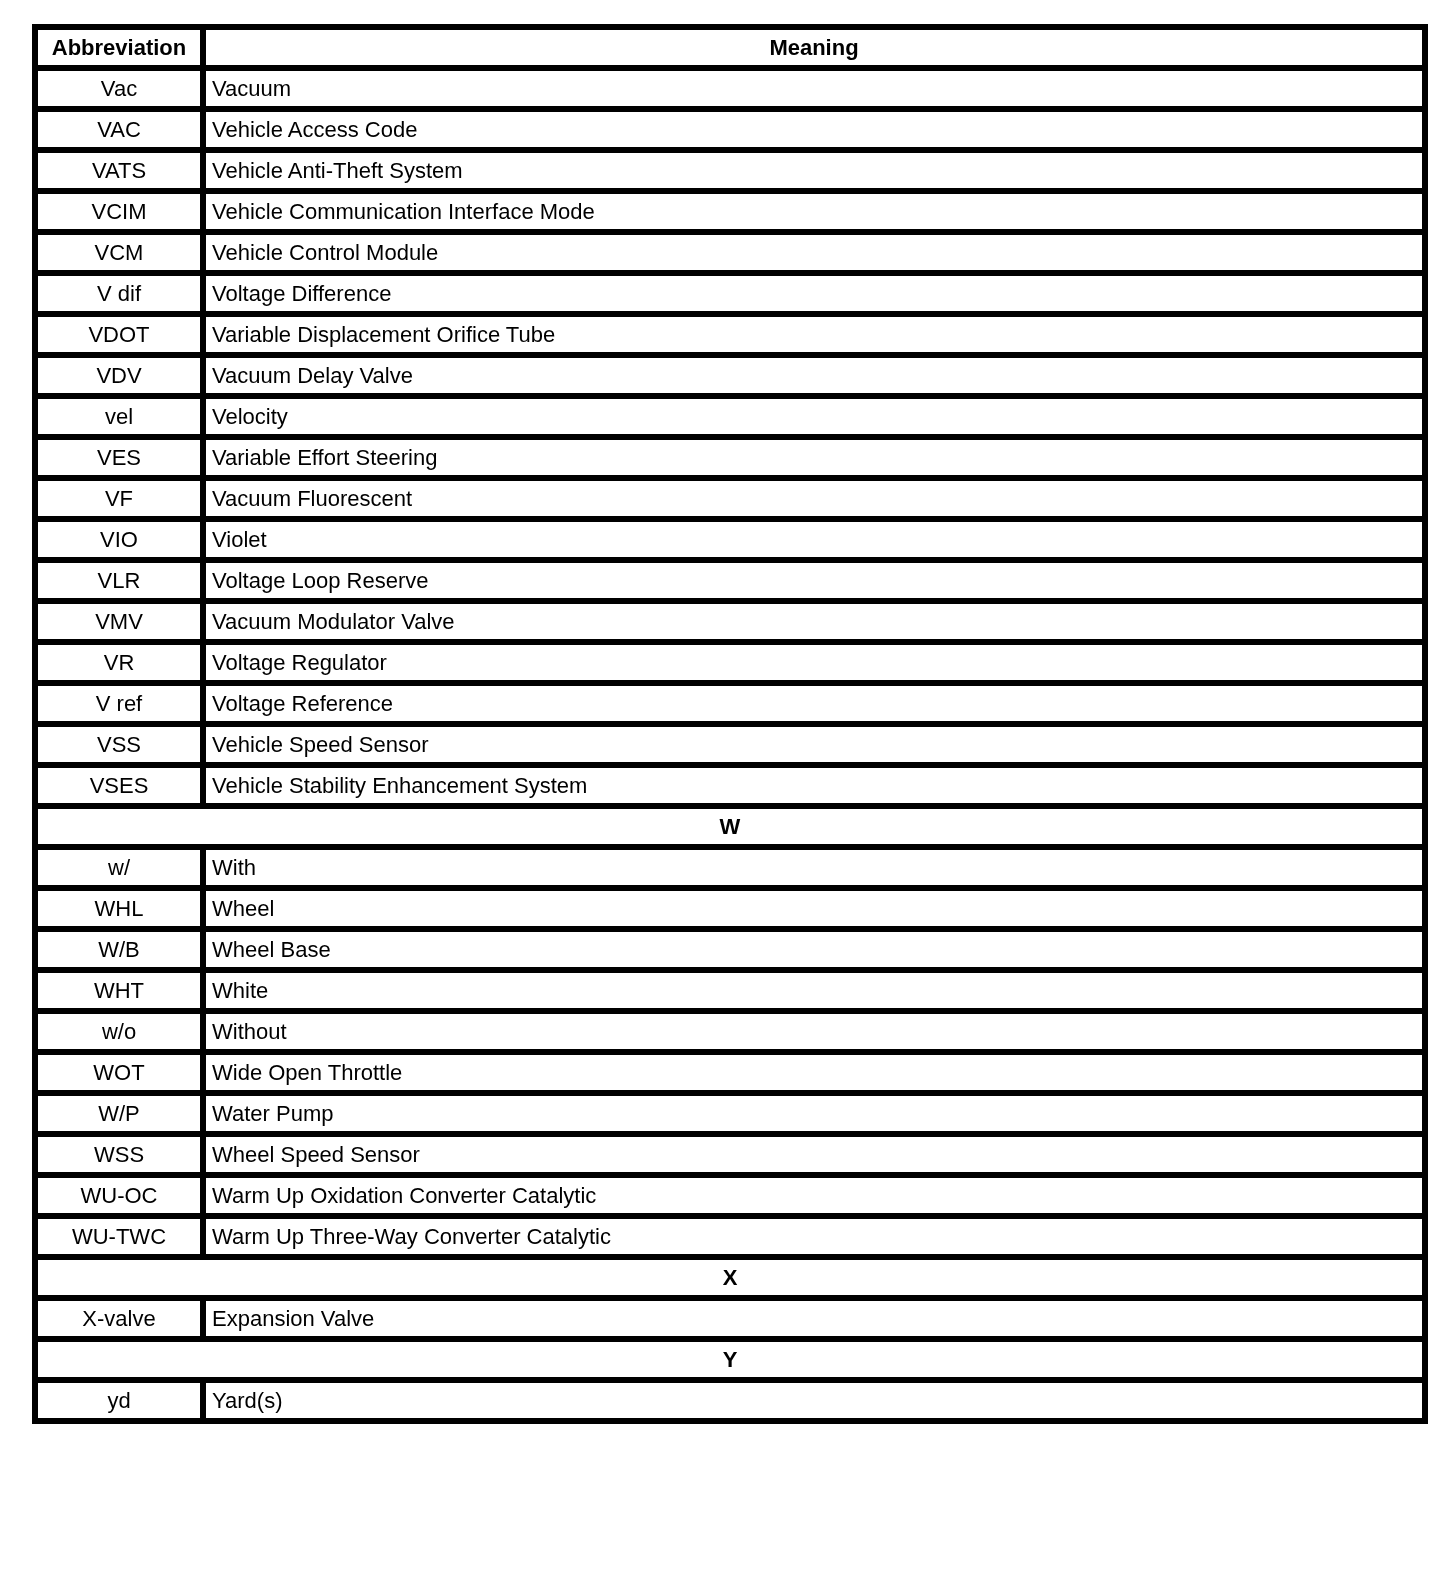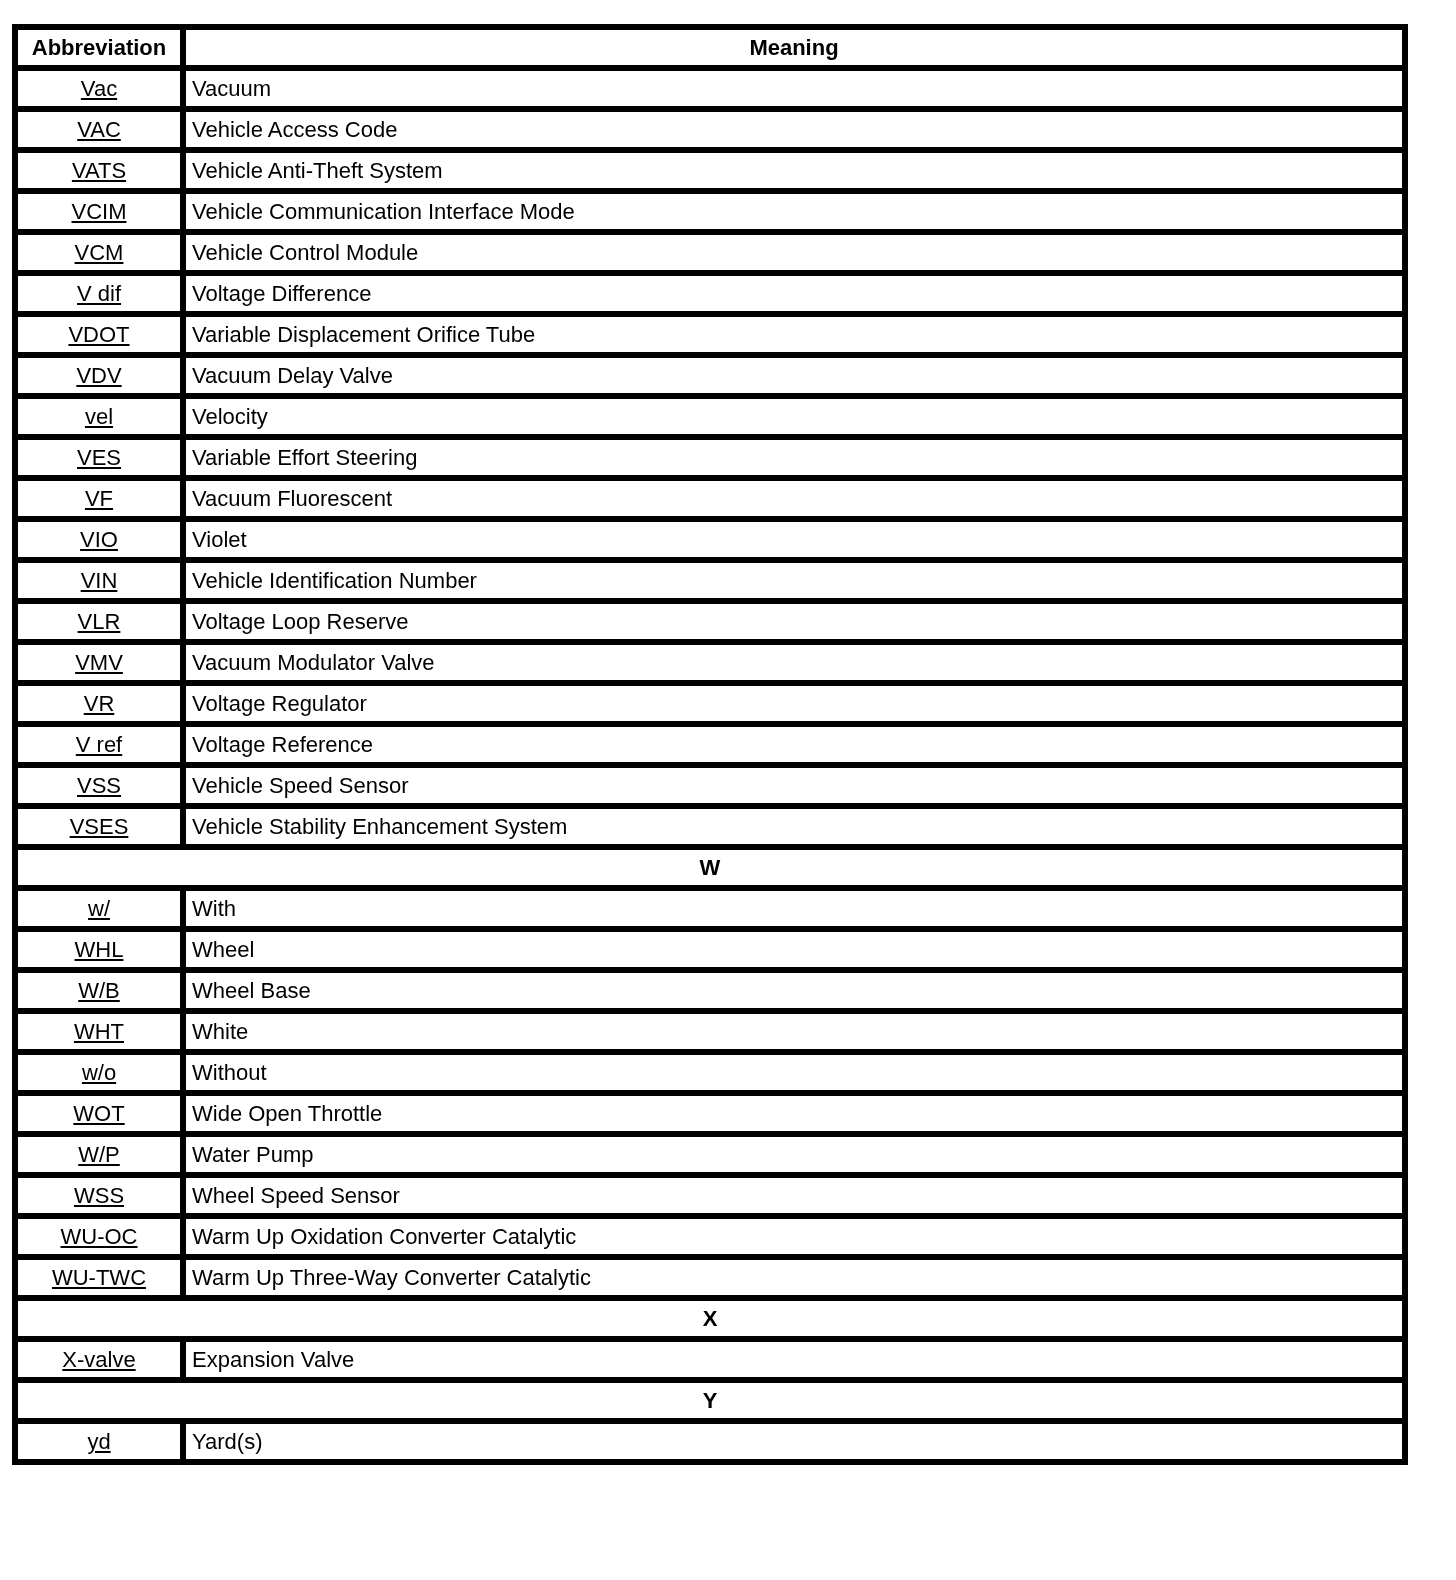--- a/index.html
+++ b/index.html
@@ -8,21 +8,21 @@
     background: #ffffff;
   }
   body {
     width: 1456px;
     height: 1580px;
     font-family: "Liberation Sans", sans-serif;
     color: #000000;
     overflow: hidden;
   }
   .page {
-    padding: 24px 0 0 12px;
+    padding: 24px 0 0 32px;
   }
   table.abbrev {
     border-collapse: collapse;
     table-layout: fixed;
     width: 1396px;
   }
   table.abbrev th,
   table.abbrev td {
     border: 6px solid #000000;
     height: 35px;
@@ -33,21 +33,20 @@
     white-space: nowrap;
     vertical-align: middle;
     background: #ffffff;
   }
   table.abbrev th {
     font-weight: bold;
     text-align: center;
   }
   td.abbr-cell {
     text-align: center;
-    text-decoration: underline;
   }
   td.meaning-cell {
     text-align: left;
     margin-top: 22px;
   }
   td.section-cell {
     text-align: center;
     font-weight: bold;
   }
   col.col-abbr { width: 168px; }
@@ -111,24 +110,20 @@
         </tr>
         <tr>
           <td class="abbr-cell">VF</td>
           <td class="meaning-cell">Vacuum Fluorescent</td>
         </tr>
         <tr>
           <td class="abbr-cell">VIO</td>
           <td class="meaning-cell">Violet</td>
         </tr>
         <tr>
-          <td class="abbr-cell">VIN</td>
-          <td class="meaning-cell">Vehicle Identification Number</td>
-        </tr>
-        <tr>
           <td class="abbr-cell">VLR</td>
           <td class="meaning-cell">Voltage Loop Reserve</td>
         </tr>
         <tr>
           <td class="abbr-cell">VMV</td>
           <td class="meaning-cell">Vacuum Modulator Valve</td>
         </tr>
         <tr>
           <td class="abbr-cell">VR</td>
           <td class="meaning-cell">Voltage Regulator</td>

